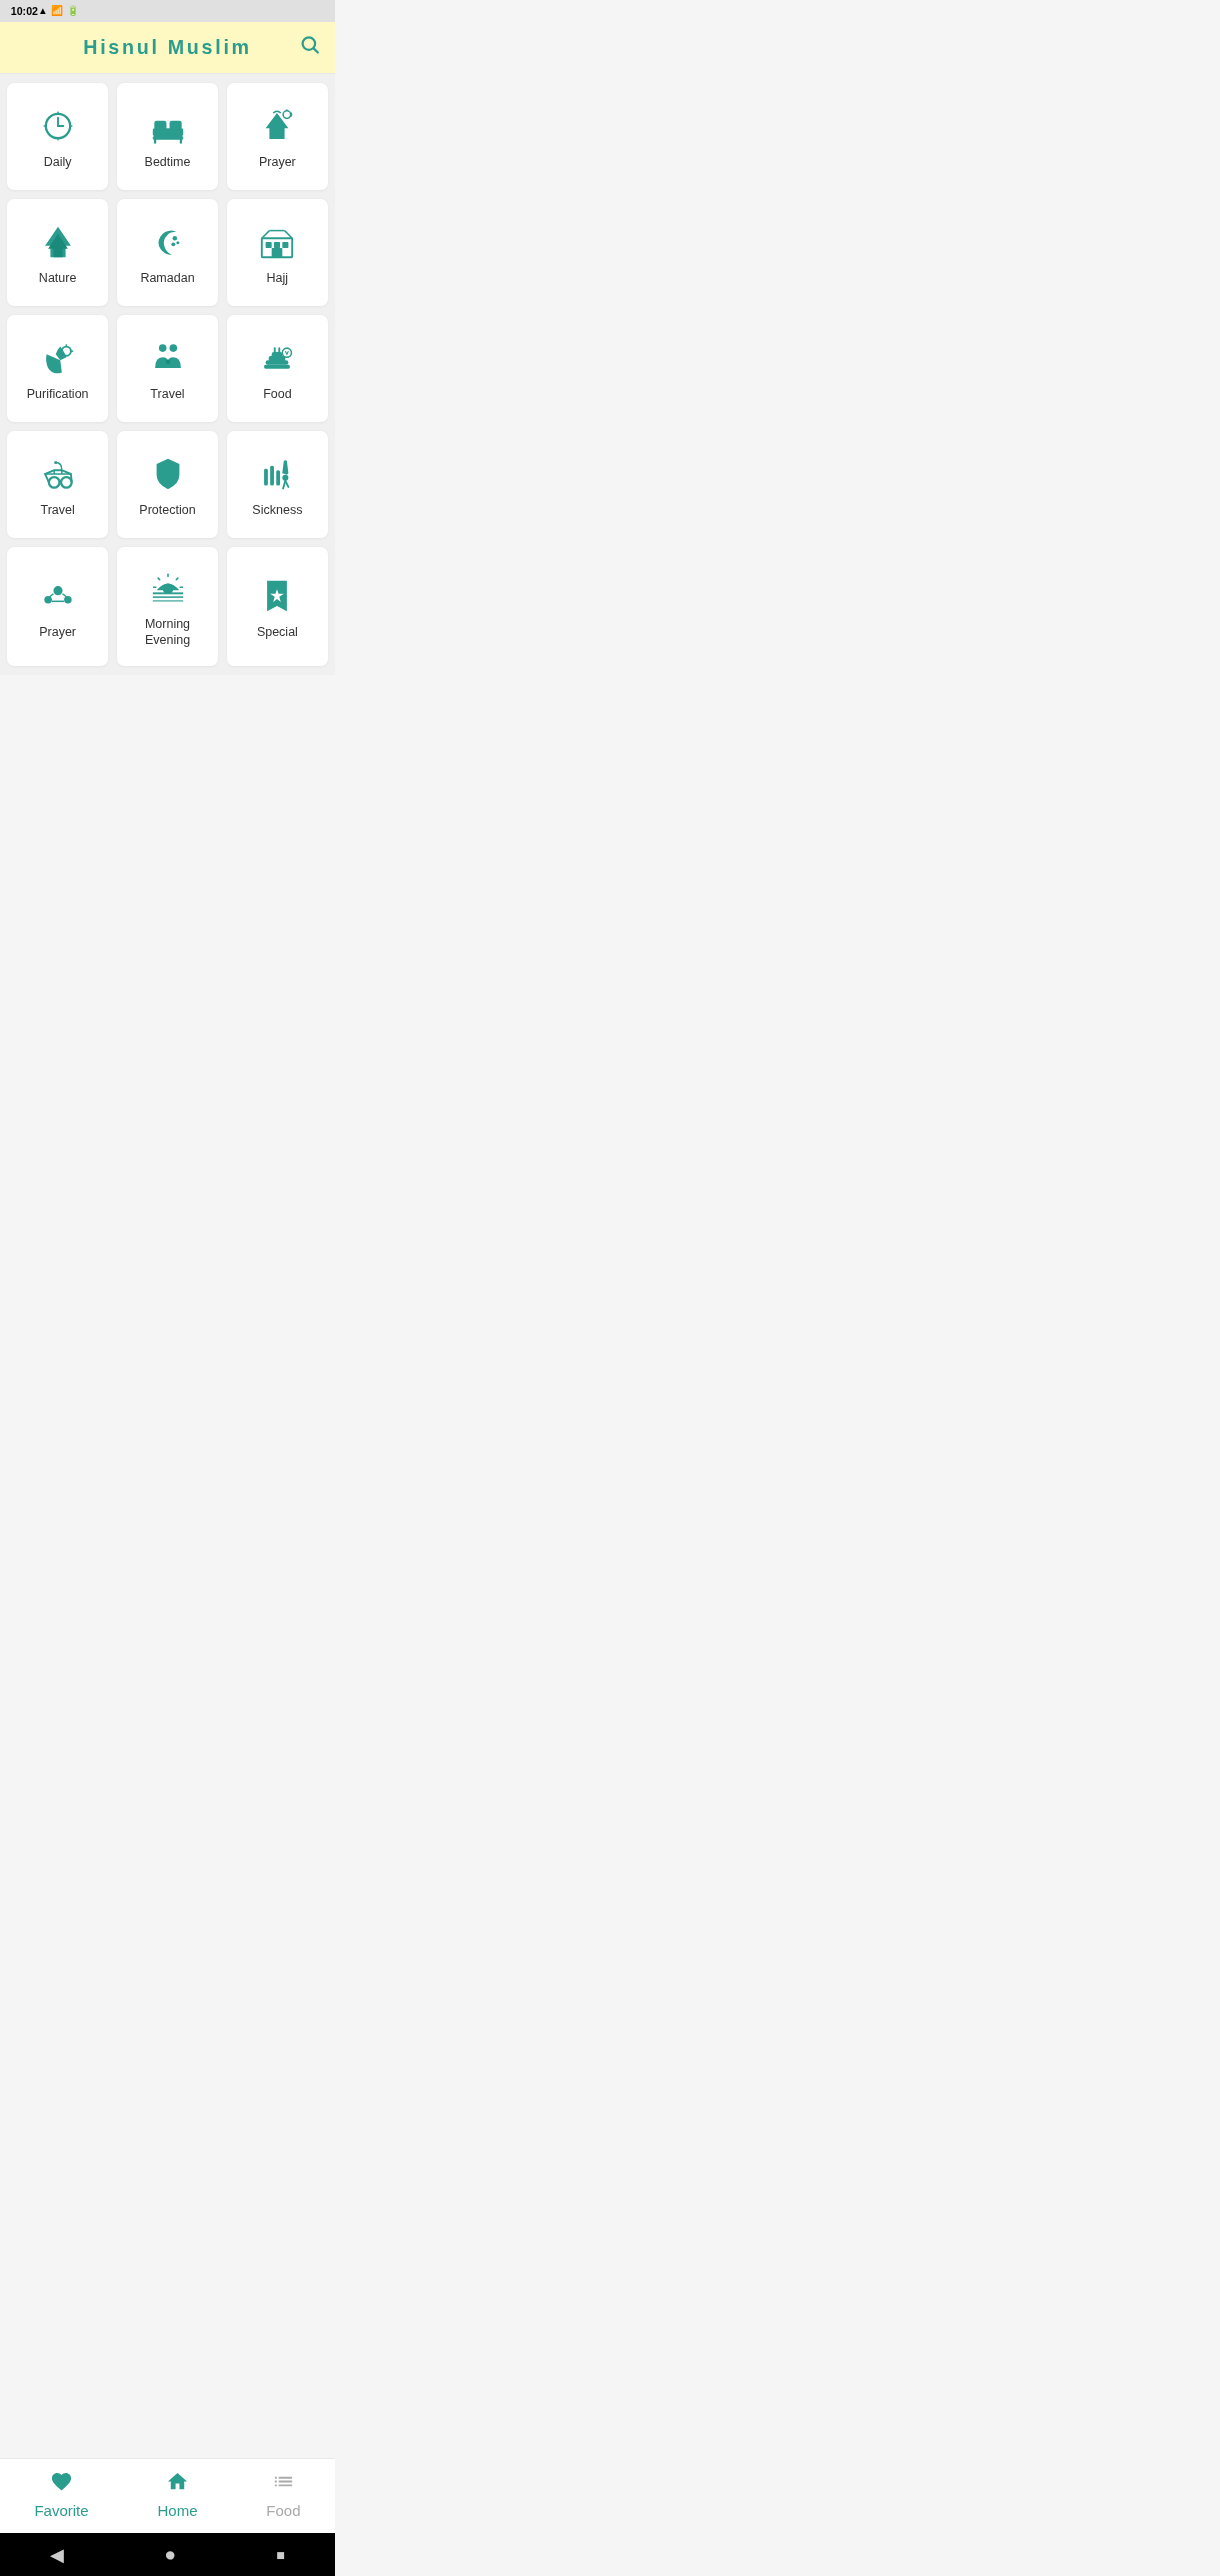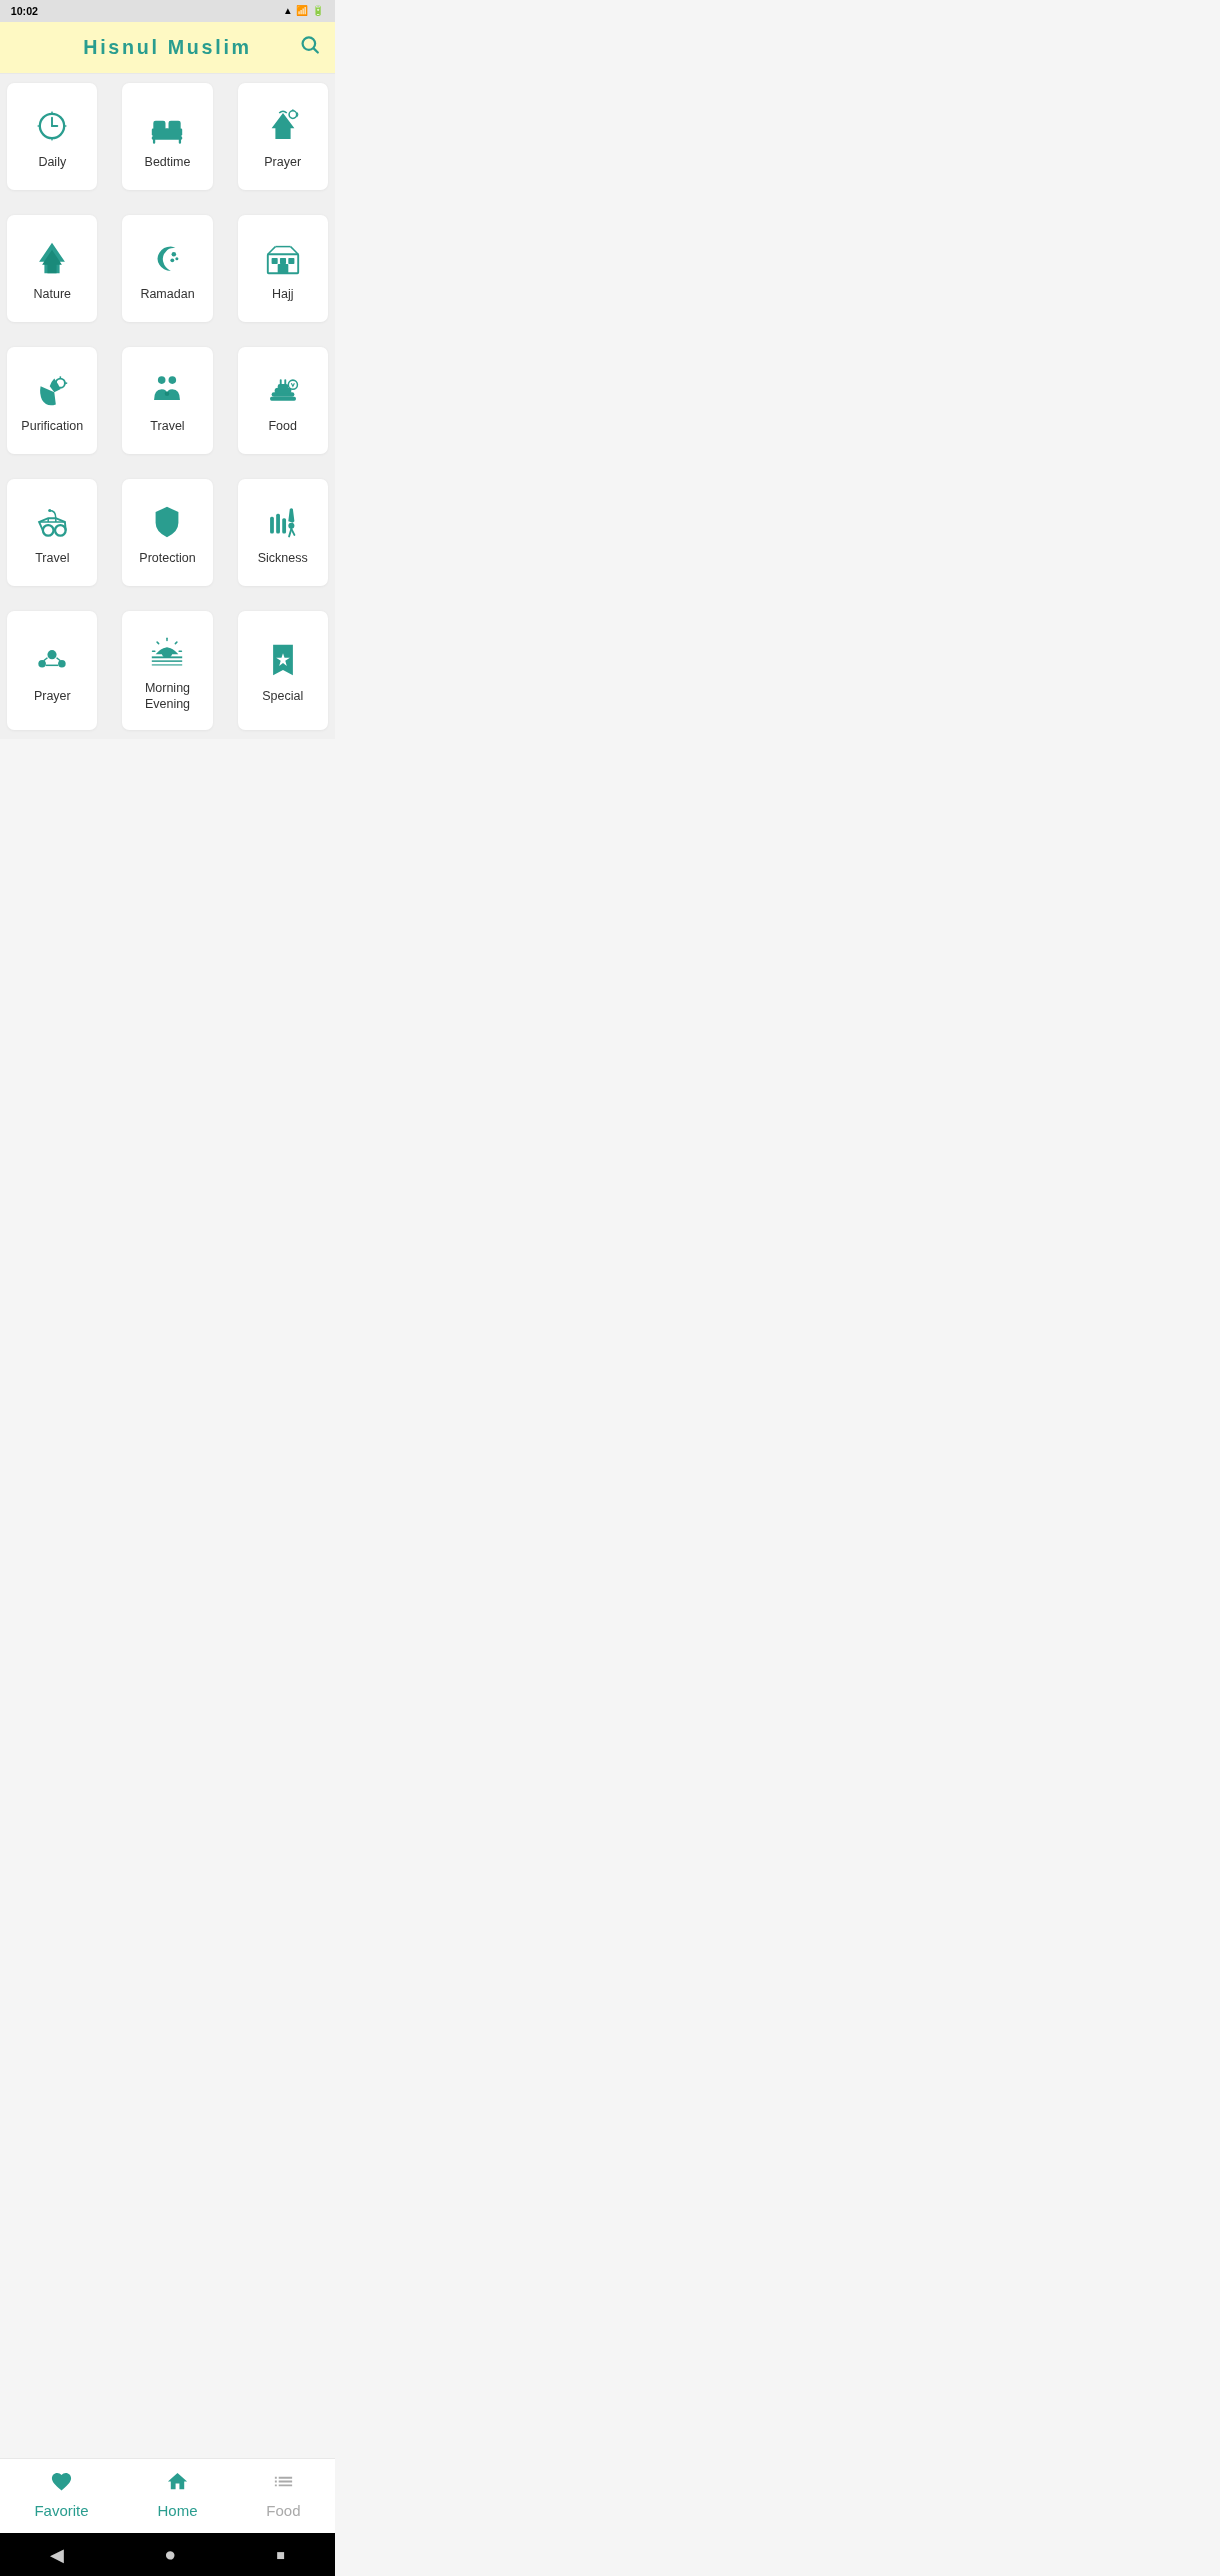--- a/index.html
+++ b/index.html
@@ -15,21 +15,20 @@
       min-height: 100vh;
       position: relative;
       overflow-x: hidden;
     }
 
     .status-bar {
       background: #e0e0e0;
       height: 21.5px;
       display: flex;
       align-items: center;
-      justify-content: space-between;
       padding: 0 10.7px;
       font-size: 10.7px;
       font-weight: 600;
     }
 
     .status-right {
       display: flex;
       gap: 3.6px;
       align-items: center;
       font-size: 9.8px;
@@ -61,21 +60,21 @@
       border: none;
       cursor: pointer;
       color: #2a9d8f;
       font-size: 19.7px;
     }
 
     .grid-container {
       padding: 9px 7.2px;
       display: grid;
       grid-template-columns: repeat(3, 1fr);
-      gap: 25px;
+      gap: 9px;
       background: #f0f0f0;
     }
 
     .card {
       background: #ffffff;
       border-radius: 7.2px;
       display: flex;
       flex-direction: column;
       align-items: center;
       justify-content: center;

